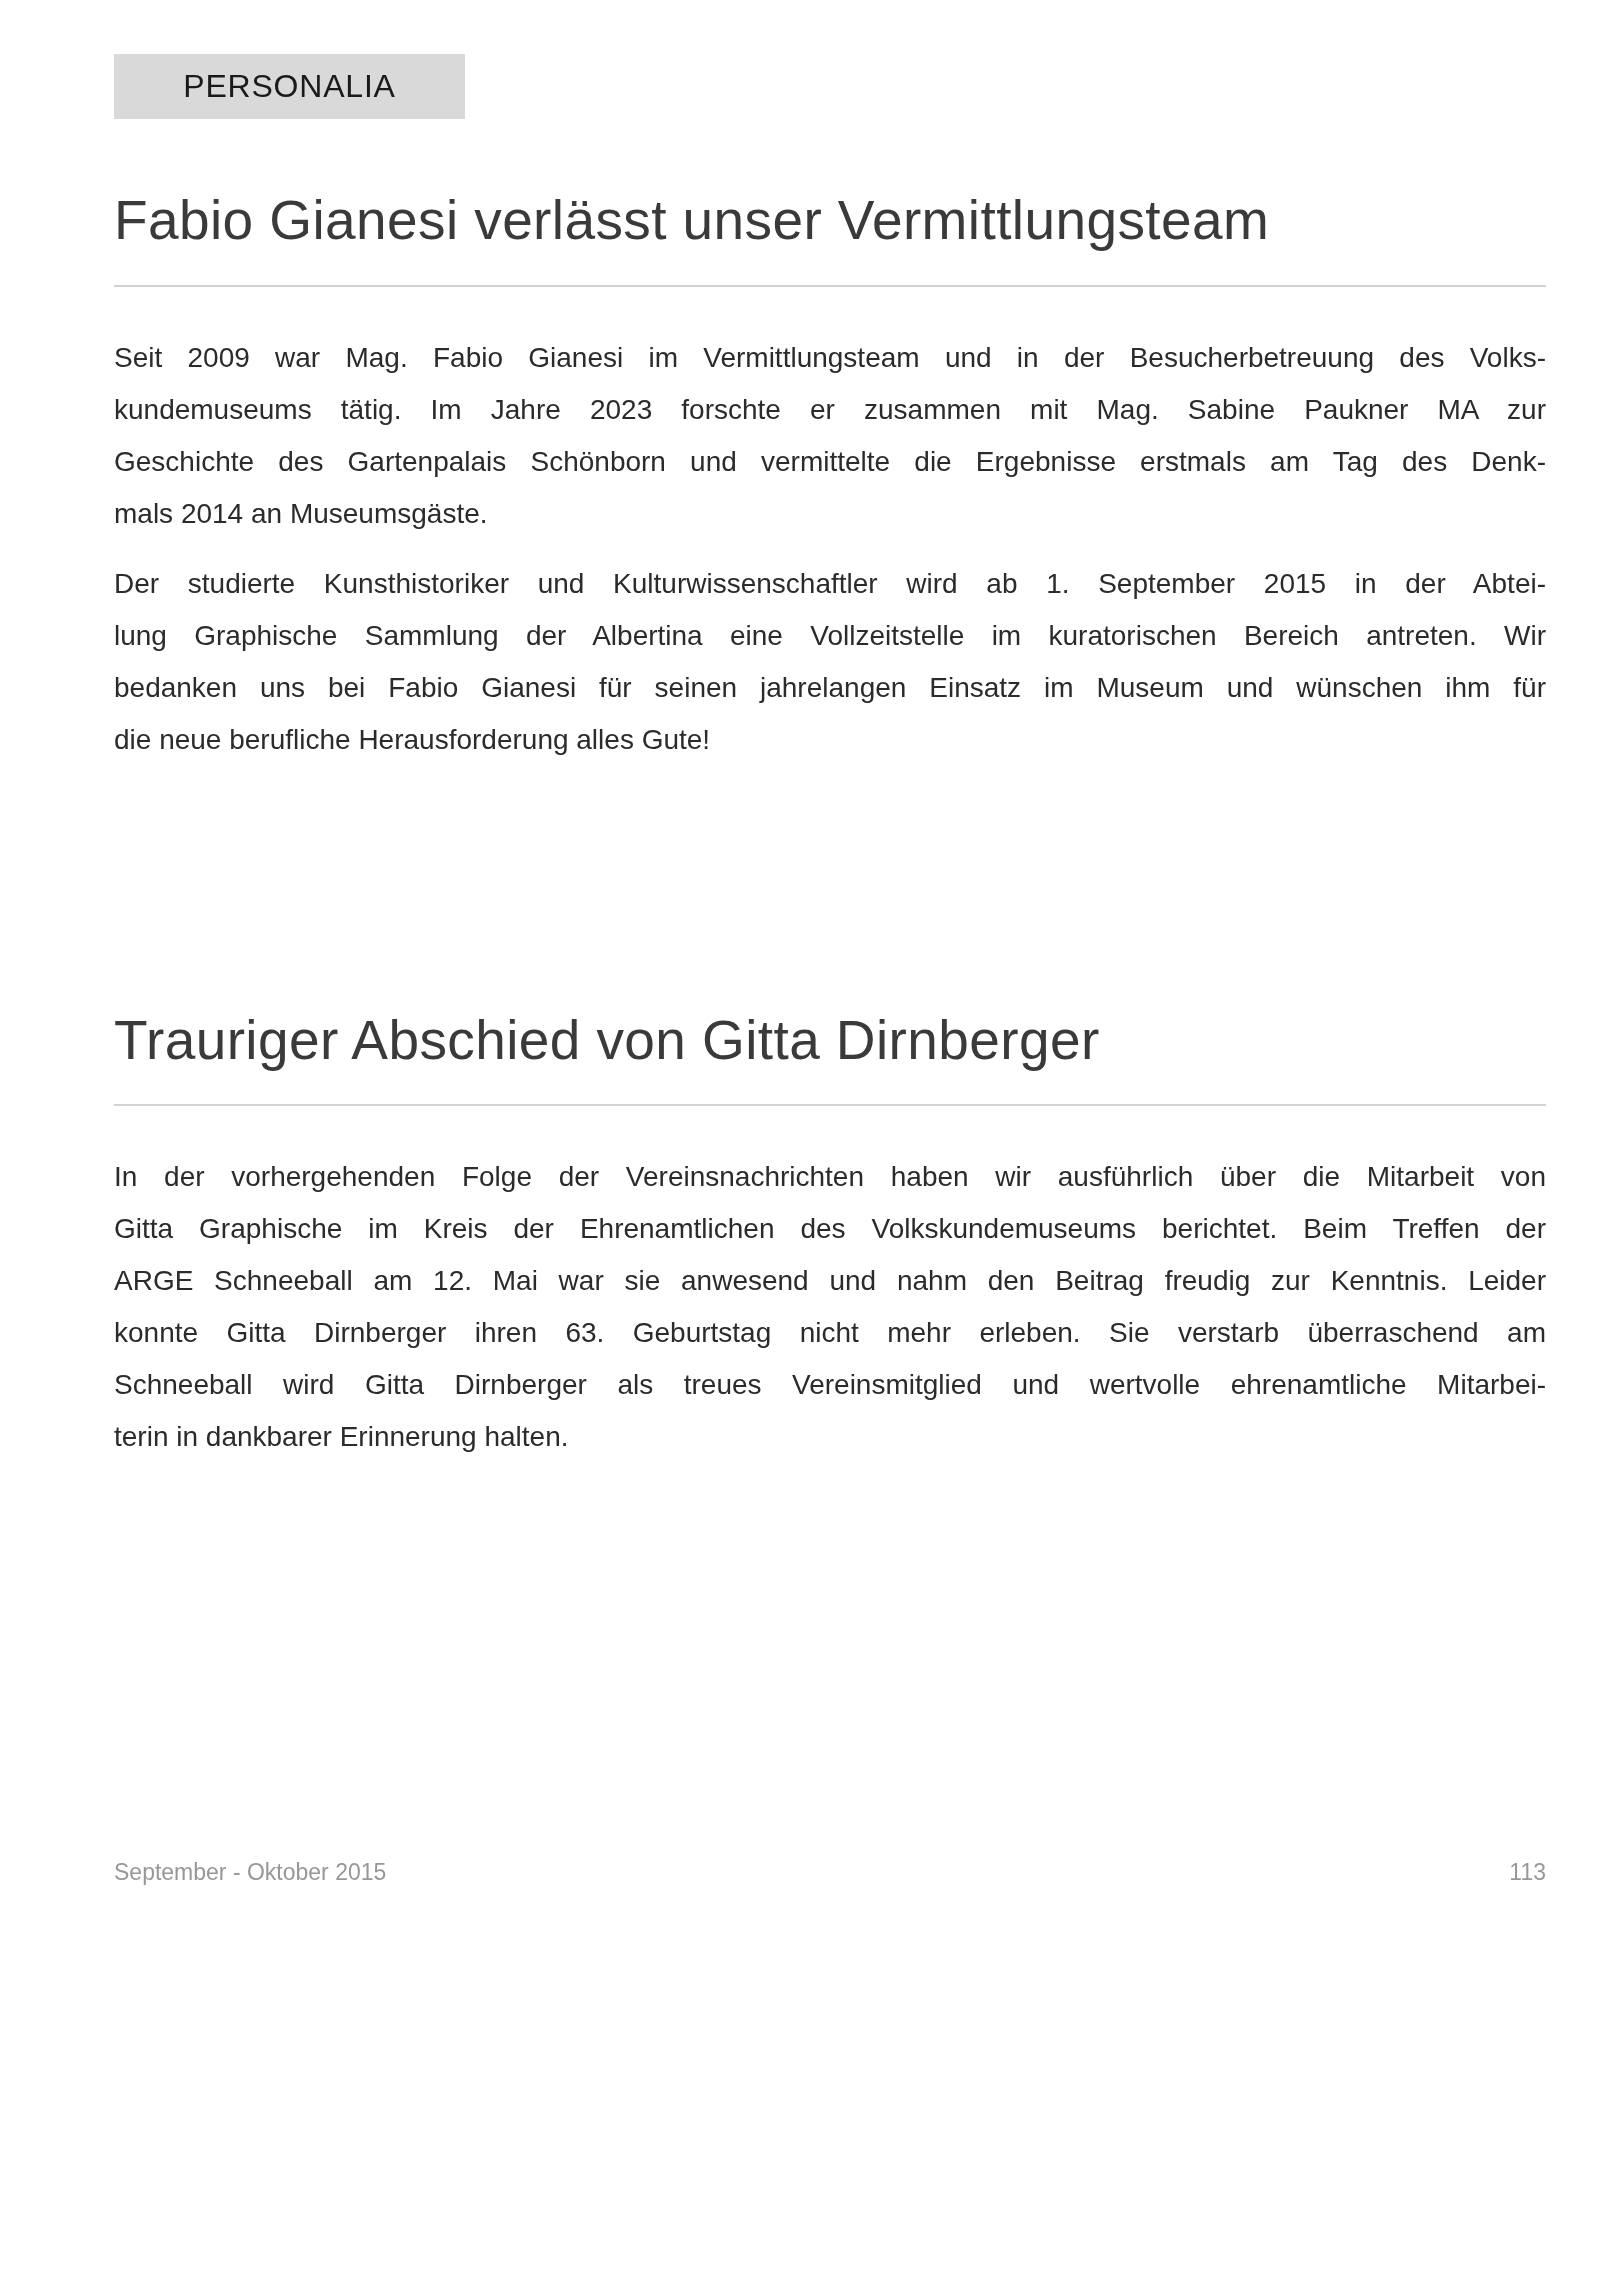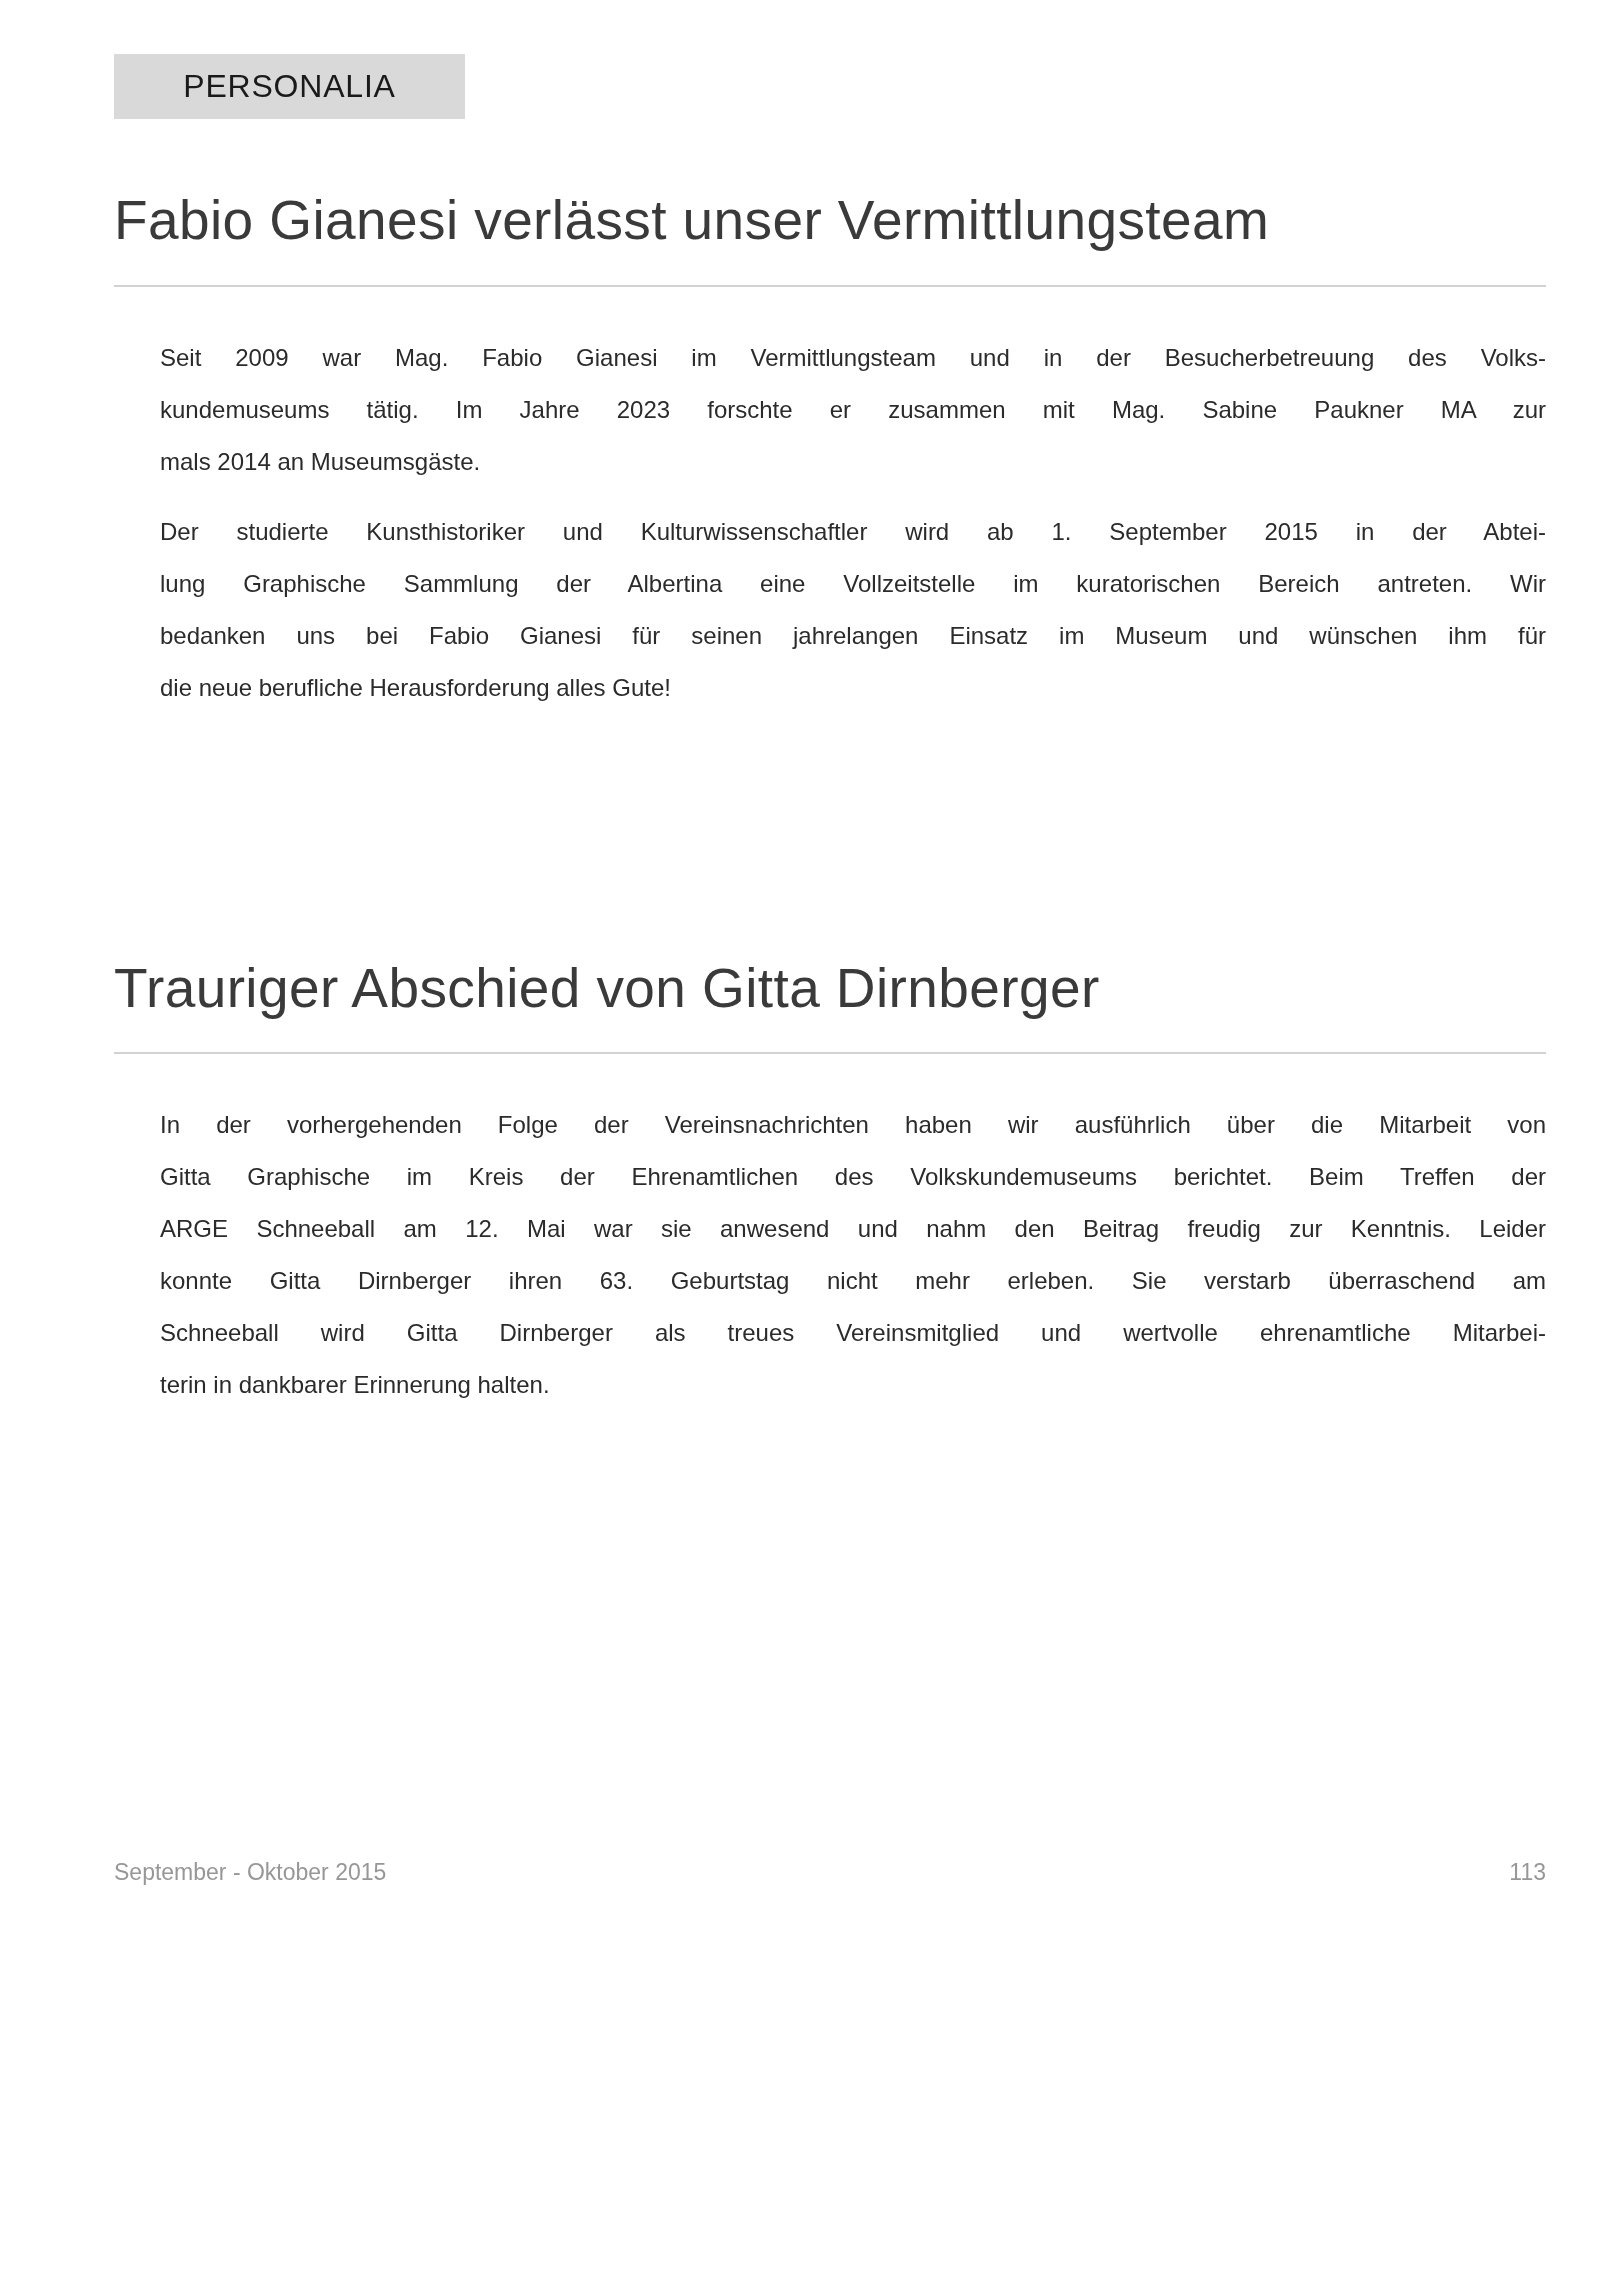--- a/index.html
+++ b/index.html
@@ -38,24 +38,23 @@
     line-height: 1.1;
   }
   .rule {
     border: none;
     border-top: 2.4px solid #d2d2d2;
     margin: 34px 0 0 0;
   }
   .para {
     margin-top: 45px;
     color: #2b2b2b;
-    font-size: 24px;
+    font-size: 28px;
     font-weight: 300;
     line-height: 52px;
-    margin-left: 46px;
   }
   .para + .para {
     margin-top: 18px;
   }
   .line {
     text-align: justify;
     text-align-last: justify;
     white-space: nowrap;
   }
   .line.last {
@@ -85,20 +84,21 @@
 <div class="page">
 
   <div class="tag">PERSONALIA</div>
 
   <div class="section section-1">
     <h1 class="section-title">Fabio Gianesi verlässt unser Vermittlungsteam</h1>
     <hr class="rule">
     <div class="para">
       <div class="line">Seit 2009 war Mag. Fabio Gianesi im Vermittlungsteam und in der Besucherbetreuung des Volks-</div>
       <div class="line">kundemuseums tätig. Im Jahre 2023 forschte er zusammen mit Mag. Sabine Paukner MA zur</div>
+      <div class="line">Geschichte des Gartenpalais Schönborn und vermittelte die Ergebnisse erstmals am Tag des Denk-</div>
       <div class="line last">mals 2014 an Museumsgäste.</div>
     </div>
     <div class="para">
       <div class="line">Der studierte Kunsthistoriker und Kulturwissenschaftler wird ab 1. September 2015 in der Abtei-</div>
       <div class="line">lung Graphische Sammlung der Albertina eine Vollzeitstelle im kuratorischen Bereich antreten. Wir</div>
       <div class="line">bedanken uns bei Fabio Gianesi für seinen jahrelangen Einsatz im Museum und wünschen ihm für</div>
       <div class="line last">die neue berufliche Herausforderung alles Gute!</div>
     </div>
   </div>
 

